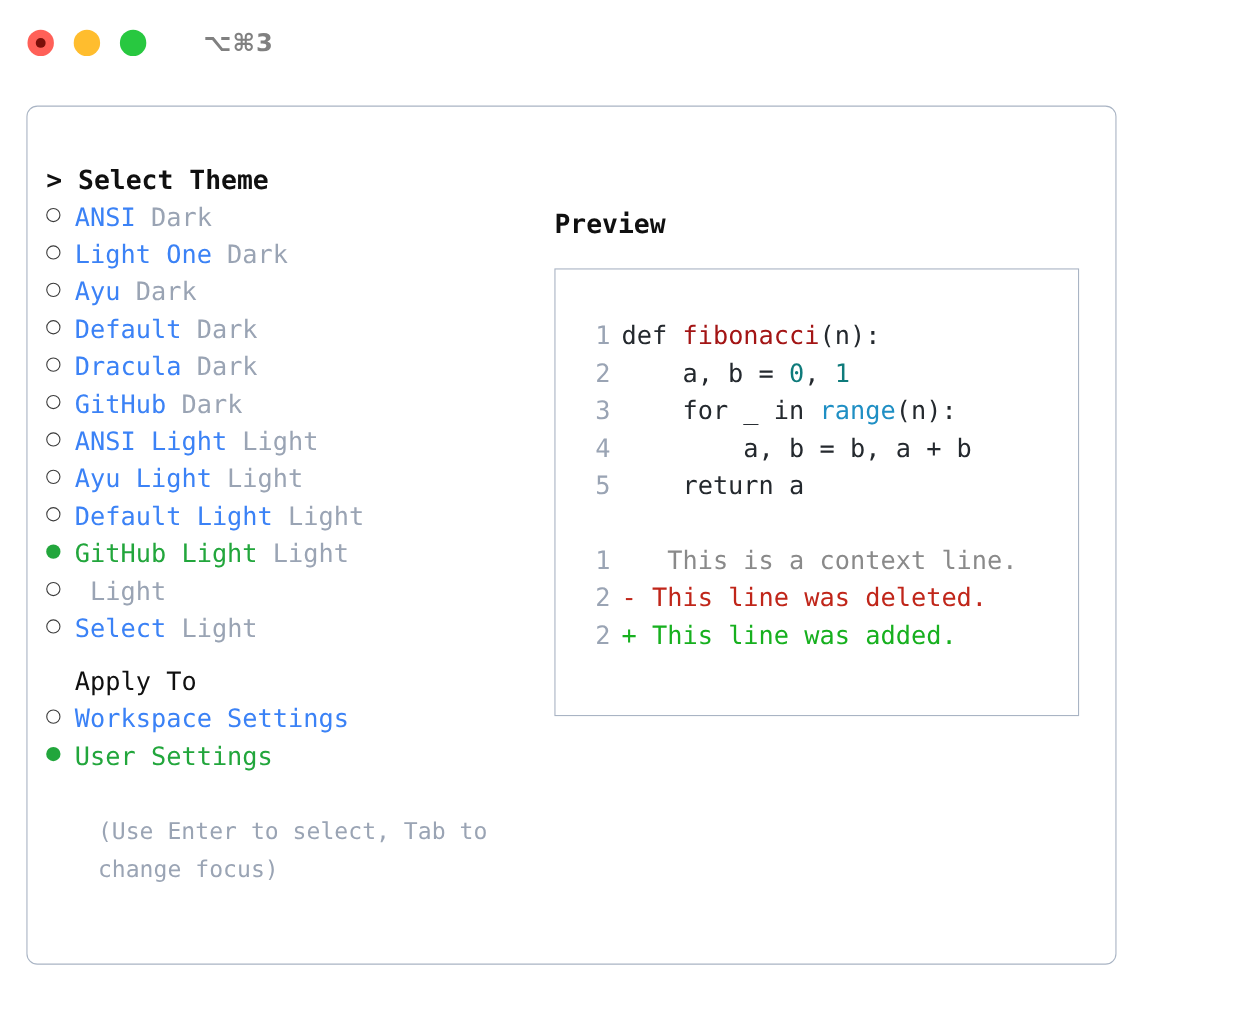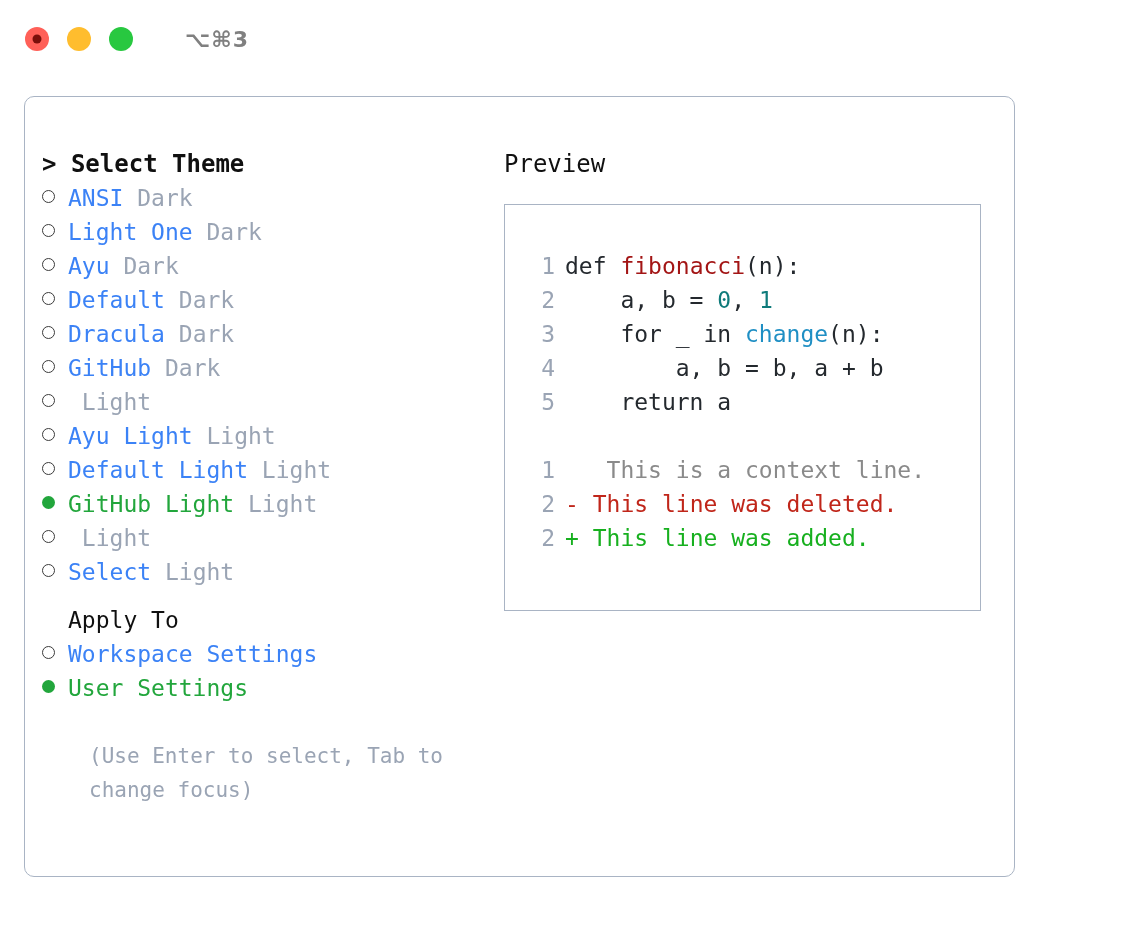--- a/index.html
+++ b/index.html
@@ -143,23 +143,24 @@
 
   
   .right-col {
     position: absolute;
     left: 479px;
     top: 50px;
     width: 490px;
   }
   .preview-title {
     font-size: 24px;
-    font-weight: normal;
+    font-weight: bold;
     color: #101010;
     line-height: 34px;
+    margin-top: 40px;
   }
   .preview-box {
     margin-top: 23px;
     width: 477px;
     height: 407px;
     box-sizing: border-box;
     border: 1.5px solid #a9b4c4;
     background: #ffffff;
     padding: 44px 0 0 20px;
   }
@@ -206,21 +207,21 @@
 
       <div class="section-header">&gt; Select Theme</div>
 
       <div id="theme-list">
           <div class="opt-row"><span class="bullet"><span class="dot-open"></span></span><span class="opt-label">ANSI</span><span class="opt-tag"> Dark</span></div>
           <div class="opt-row"><span class="bullet"><span class="dot-open"></span></span><span class="opt-label">Light One</span><span class="opt-tag"> Dark</span></div>
           <div class="opt-row"><span class="bullet"><span class="dot-open"></span></span><span class="opt-label">Ayu</span><span class="opt-tag"> Dark</span></div>
           <div class="opt-row"><span class="bullet"><span class="dot-open"></span></span><span class="opt-label">Default</span><span class="opt-tag"> Dark</span></div>
           <div class="opt-row"><span class="bullet"><span class="dot-open"></span></span><span class="opt-label">Dracula</span><span class="opt-tag"> Dark</span></div>
           <div class="opt-row"><span class="bullet"><span class="dot-open"></span></span><span class="opt-label">GitHub</span><span class="opt-tag"> Dark</span></div>
-          <div class="opt-row"><span class="bullet"><span class="dot-open"></span></span><span class="opt-tag"> Light</span></div>
+          <div class="opt-row"><span class="bullet"><span class="dot-open"></span></span><span class="opt-label">ANSI Light</span><span class="opt-tag"> Light</span></div>
           <div class="opt-row"><span class="bullet"><span class="dot-open"></span></span><span class="opt-label">Ayu Light</span><span class="opt-tag"> Light</span></div>
           <div class="opt-row"><span class="bullet"><span class="dot-open"></span></span><span class="opt-label">Default Light</span><span class="opt-tag"> Light</span></div>
           <div class="opt-row"><span class="bullet"><span class="dot-filled"></span></span><span class="opt-label sel">GitHub Light</span><span class="opt-tag"> Light</span></div>
           <div class="opt-row"><span class="bullet"><span class="dot-open"></span></span><span class="opt-tag"> Light</span></div>
           <div class="opt-row"><span class="bullet"><span class="dot-open"></span></span><span class="opt-label">Select</span><span class="opt-tag"> Light</span></div>
         </div>
 
       <div class="subsection">
         <div class="apply-header">Apply To</div>
         <div id="apply-list">
@@ -232,21 +233,21 @@
       <div class="hint">(Use Enter to select, Tab to change focus)</div>
     </div>
 
     <div class="right-col">
       <div class="preview-title">Preview</div>
 
       <div class="preview-box">
         <div id="code-block">
             <div class="code-line"><span class="lineno">1</span><span><span class="code-text">def </span><span class="tok-fn">fibonacci</span><span class="code-text">(n):</span></span></div>
             <div class="code-line"><span class="lineno">2</span><span><span class="code-text">    a, b = </span><span class="tok-num">0</span><span class="code-text">, </span><span class="tok-num">1</span></span></div>
-            <div class="code-line"><span class="lineno">3</span><span><span class="code-text">    for _ in </span><span class="tok-builtin">change</span><span class="code-text">(n):</span></span></div>
+            <div class="code-line"><span class="lineno">3</span><span><span class="code-text">    for _ in </span><span class="tok-builtin">range</span><span class="code-text">(n):</span></span></div>
             <div class="code-line"><span class="lineno">4</span><span><span class="code-text">        a, b = b, a + b</span></span></div>
             <div class="code-line"><span class="lineno">5</span><span><span class="code-text">    return a</span></span></div>
           </div>
         <div class="spacer-line"></div>
         <div id="diff-block">
             <div class="code-line"><span class="lineno">1</span><span class="diff-ctx"> </span><span class="diff-ctx">  This is a context line.</span></div>
             <div class="code-line"><span class="lineno">2</span><span class="diff-del">-</span><span class="diff-del"> This line was deleted.</span></div>
             <div class="code-line"><span class="lineno">2</span><span class="diff-add">+</span><span class="diff-add"> This line was added.</span></div>
           </div>
       </div>

